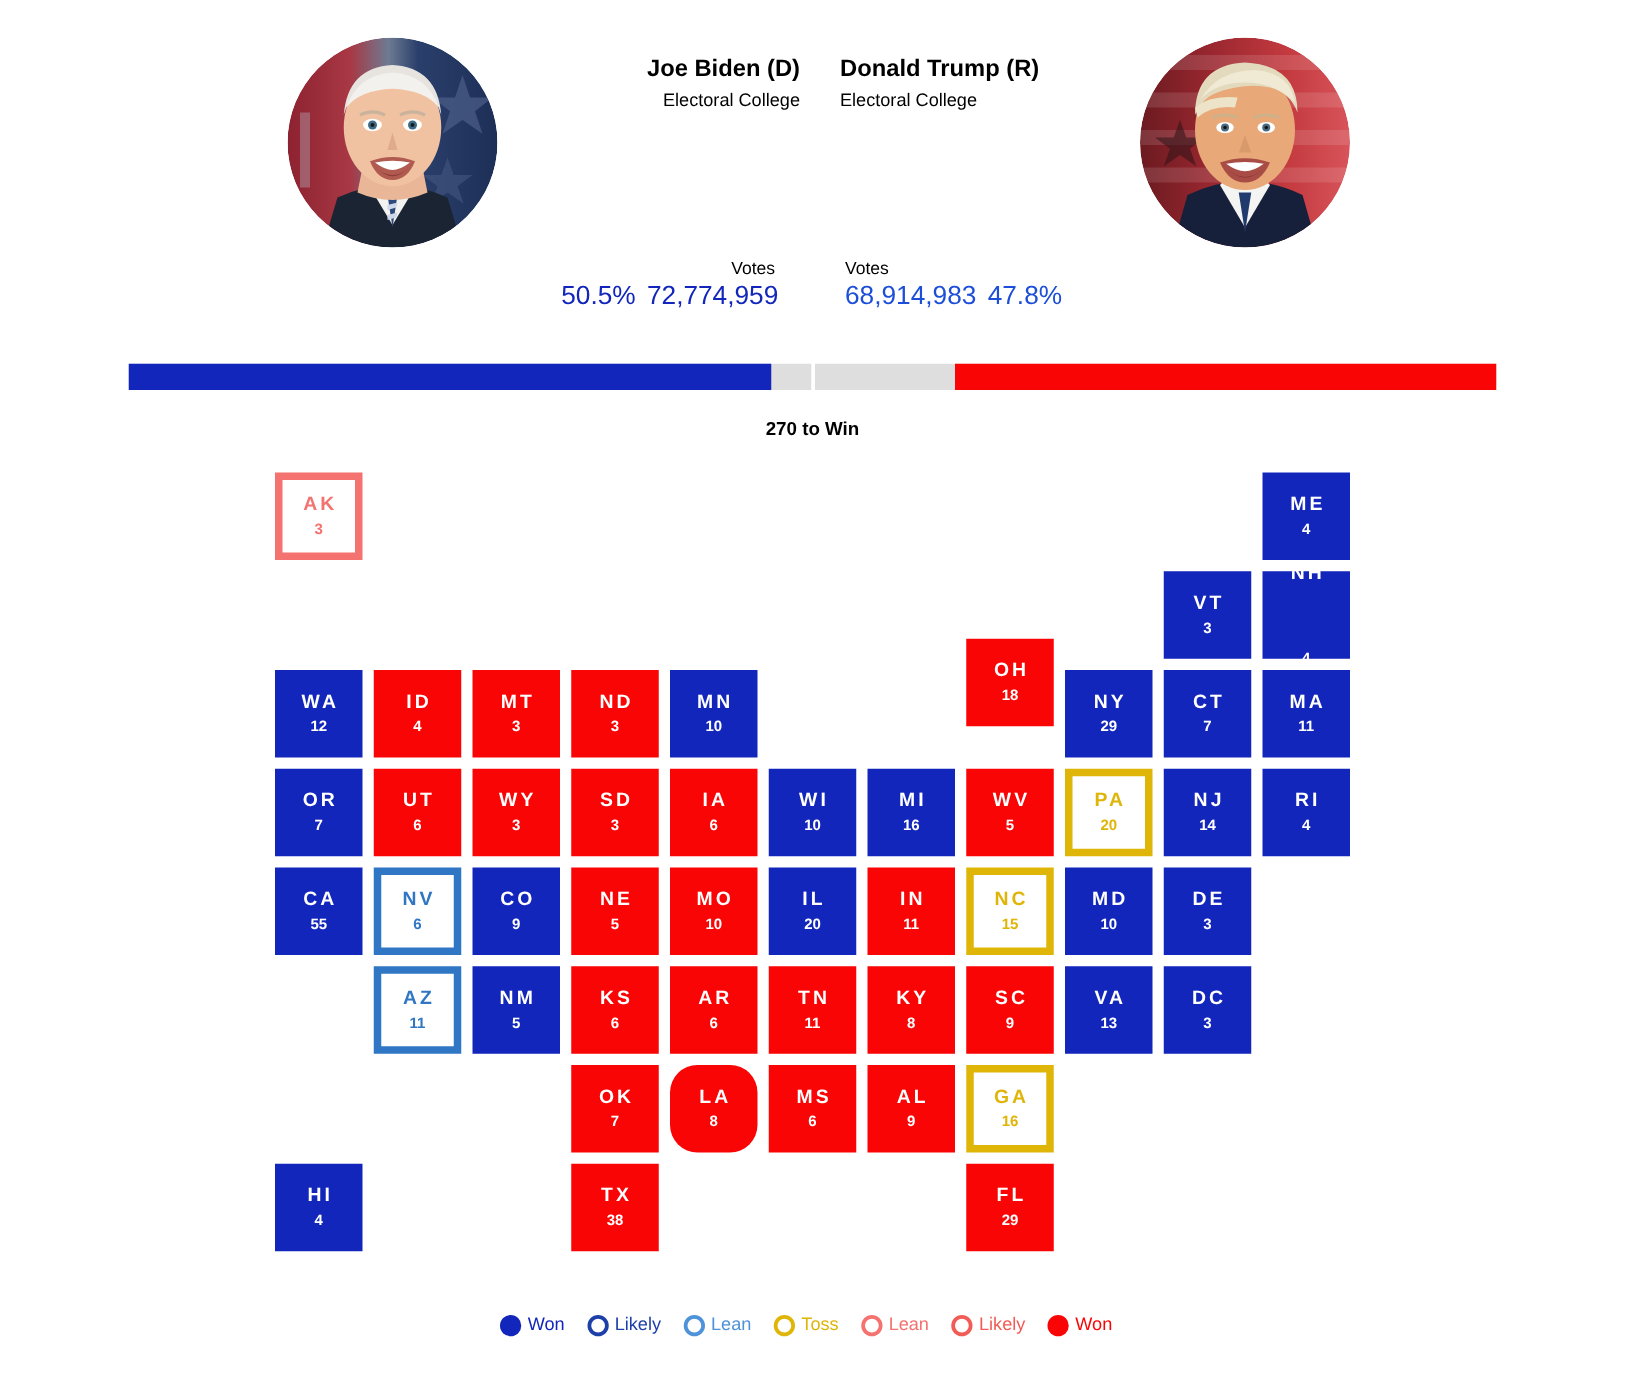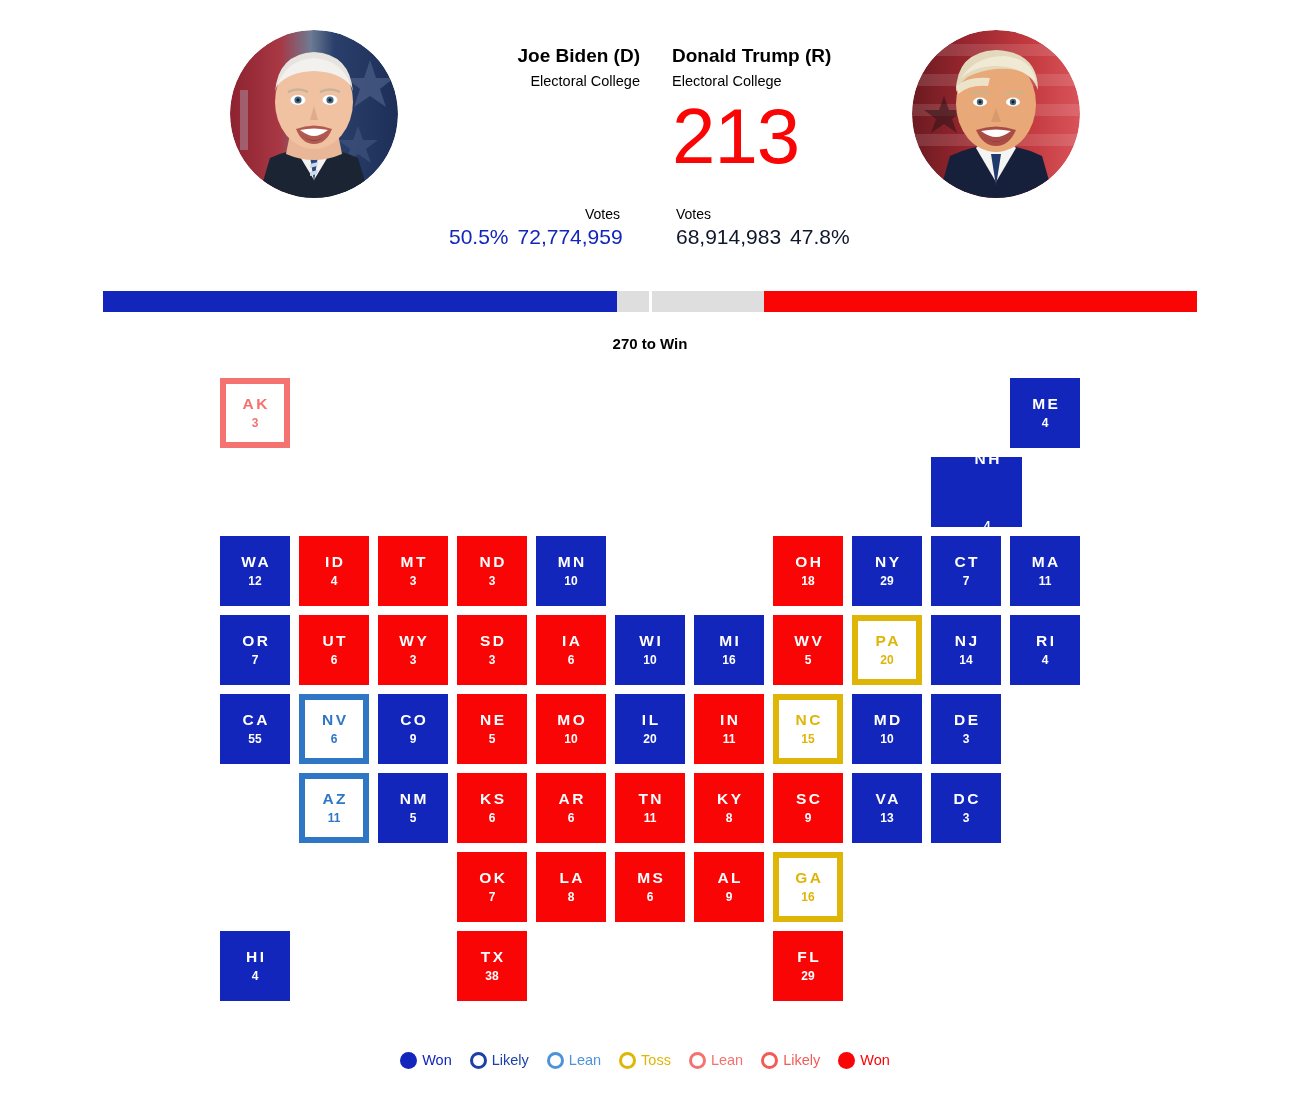--- a/index.html
+++ b/index.html
@@ -79,21 +79,21 @@
   .votes-label.rep { left: 676px; width: 180px; text-align: left; }
 
   .votes-row {
     position: absolute;
     top: 224px;
     font-size: 21px;
     line-height: 26px;
     white-space: nowrap;
   }
   .votes-row.dem { left: 440px; width: 180px; text-align: right; color: #1226bb; }
-  .votes-row.rep { left: 676px; width: 190px; text-align: left; color: #0f172a; }
+  .votes-row.rep { left: 676px; width: 190px; text-align: left; color: #1d4ed8; }
   .votes-row .pct { margin: 0 9px; }
 
   
   .bar-wrap {
     position: absolute;
     left: 103px;
     top: 291px;
     width: 1094px;
     height: 21px;
     background: #dedede;
@@ -249,21 +249,20 @@
   </div>
 
   <div class="cand-block dem">
     <div class="cand-name">Joe Biden (D)</div>
     <div class="cand-sub">Electoral College</div>
   </div>
 
   <div class="cand-block rep">
     <div class="cand-name">Donald Trump (R)</div>
     <div class="cand-sub">Electoral College</div>
-    <div class="cand-ec rep">213</div>
   </div>
 
   <div class="votes-label dem">Votes</div>
   <div class="votes-label rep">Votes</div>
 
   <div class="votes-row dem">
     <span class="pct">50.5%</span><span>72,774,959</span>
   </div>
   <div class="votes-row rep">
     <span>68,914,983</span><span class="pct">47.8%</span>
@@ -326,21 +325,21 @@
       <div class="ev">3</div>
     </div>
     <div class="state s-won-d" style="left: 1010px; top: 378px;">
       <div class="abbr">ME</div>
       <div class="ev">4</div>
     </div>
     <div class="state s-won-d" style="left: 931px; top: 457px;">
       <div class="abbr">VT</div>
       <div class="ev">3</div>
     </div>
-    <div class="state s-won-d" style="left: 952px; top: 457px; gap: 48px;">
+    <div class="state s-won-d" style="left: 1010px; top: 457px; gap: 48px;">
       <div class="abbr">NH</div>
       <div class="ev">4</div>
     </div>
     <div class="state s-won-d" style="left: 220px; top: 536px;">
       <div class="abbr">WA</div>
       <div class="ev">12</div>
     </div>
     <div class="state s-won-r" style="left: 299px; top: 536px;">
       <div class="abbr">ID</div>
       <div class="ev">4</div>
@@ -350,21 +349,21 @@
       <div class="ev">3</div>
     </div>
     <div class="state s-won-r" style="left: 457px; top: 536px;">
       <div class="abbr">ND</div>
       <div class="ev">3</div>
     </div>
     <div class="state s-won-d" style="left: 536px; top: 536px;">
       <div class="abbr">MN</div>
       <div class="ev">10</div>
     </div>
-    <div class="state s-won-r" style="left: 773px; top: 536px;">
+    <div class="state s-won-r" style="left: 773px; top: 511px;">
       <div class="abbr">OH</div>
       <div class="ev">18</div>
     </div>
     <div class="state s-won-d" style="left: 852px; top: 536px;">
       <div class="abbr">NY</div>
       <div class="ev">29</div>
     </div>
     <div class="state s-won-d" style="left: 931px; top: 536px;">
       <div class="abbr">CT</div>
       <div class="ev">7</div>
@@ -490,21 +489,21 @@
       <div class="ev">13</div>
     </div>
     <div class="state s-won-d" style="left: 931px; top: 773px;">
       <div class="abbr">DC</div>
       <div class="ev">3</div>
     </div>
     <div class="state s-won-r" style="left: 457px; top: 852px;">
       <div class="abbr">OK</div>
       <div class="ev">7</div>
     </div>
-    <div class="state s-won-r" style="left: 536px; top: 852px;">
+    <div class="state s-won-r" style="left: 536px; top: 852px; border-radius: 22px;">
       <div class="abbr">LA</div>
       <div class="ev">8</div>
     </div>
     <div class="state s-won-r" style="left: 615px; top: 852px;">
       <div class="abbr">MS</div>
       <div class="ev">6</div>
     </div>
     <div class="state s-won-r" style="left: 694px; top: 852px;">
       <div class="abbr">AL</div>
       <div class="ev">9</div>

